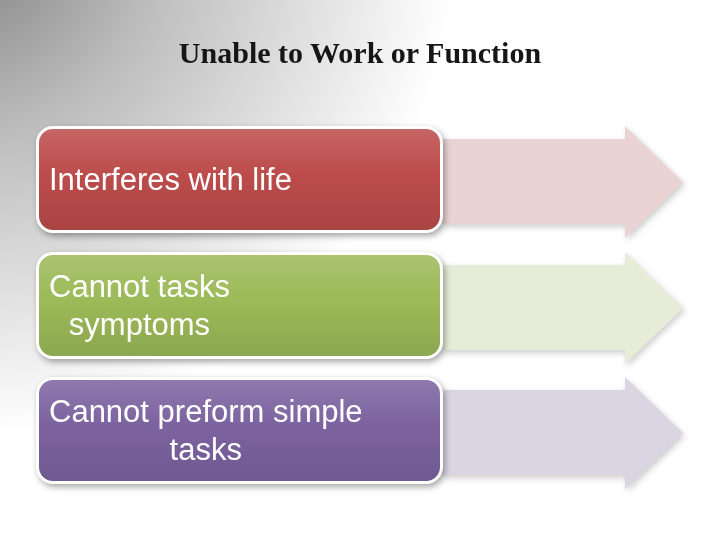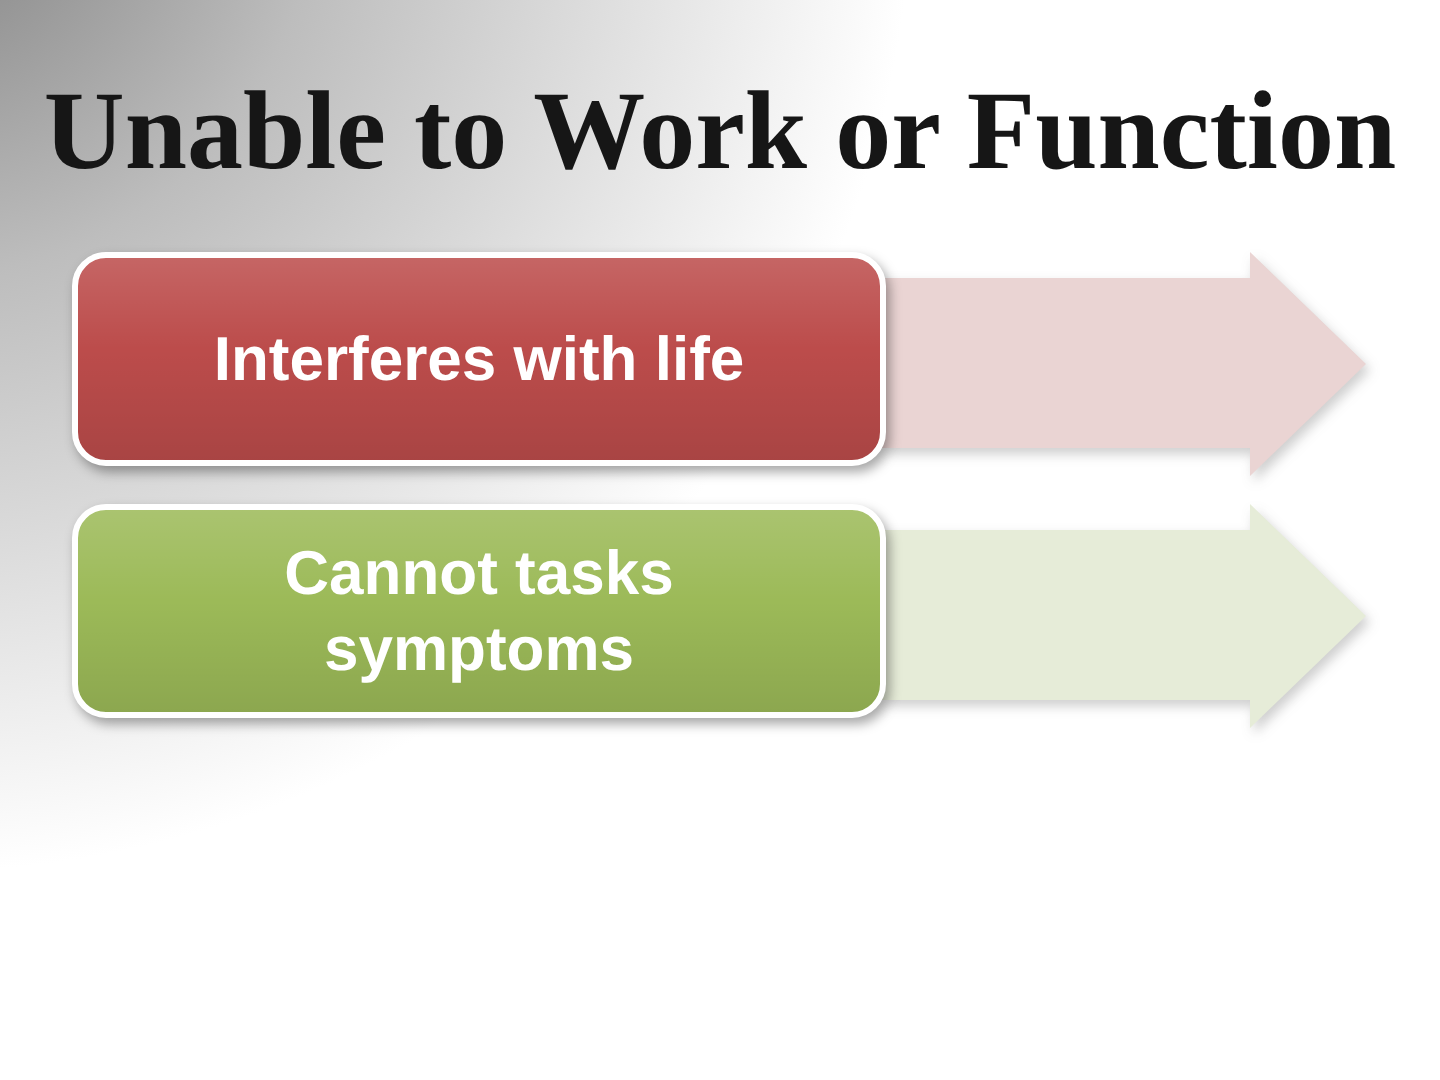--- a/index.html
+++ b/index.html
@@ -19,21 +19,21 @@
   }
   .title {
     position: absolute;
     top: 38px;
     left: 0;
     width: 720px;
     margin: 0;
     text-align: center;
     font-family: "Liberation Serif", serif;
     font-weight: 700;
-    font-size: 56px;
+    font-size: 30px;
     line-height: 1;
     color: #161616;
   }
   .row {
     position: absolute;
     left: 0;
     width: 720px;
     height: 107px;
   }
   .arrow {
@@ -46,29 +46,28 @@
     position: absolute;
     left: 36px;
     top: 0;
     width: 407px;
     height: 107px;
     box-sizing: border-box;
     border: 3px solid #ffffff;
     border-radius: 17px;
     display: flex;
     align-items: center;
-    justify-content: center;
+    justify-content: flex-start;
     padding: 2px 10px;
     box-shadow: 2px 3px 6px rgba(0,0,0,0.35);
     
     background-image: linear-gradient(180deg,
       rgba(255,255,255,0.14) 0%,
       rgba(255,255,255,0.00) 45%,
       rgba(0,0,0,0.10) 100%);
-    font-weight: bold;
   }
   .box-text {
     font-size: 31px;
     line-height: 38px;
     color: #ffffff;
     text-align: center;
     white-space: pre-line;
   }
 </style>
 </head>
@@ -90,14 +89,23 @@
   <section class="row" style="top:252px">
     <svg class="arrow" width="242" height="112" viewBox="0 0 242 112" aria-hidden="true">
       <polygon points="0,13 184,13 184,0 242,56 184,112 184,98 0,98" fill="#e6ecd8"></polygon>
     </svg>
     <div class="box" style="background-color: rgb(156, 186, 88);">
       <span class="box-text">Cannot tasks
 symptoms</span>
     </div>
   </section>
 
+  <section class="row" style="top:377px">
+    <svg class="arrow" width="242" height="112" viewBox="0 0 242 112" aria-hidden="true">
+      <polygon points="0,13 184,13 184,0 242,56 184,112 184,98 0,98" fill="#dbd5e3"></polygon>
+    </svg>
+    <div class="box" style="background-color: rgb(124, 99, 160);">
+      <span class="box-text">Cannot preform simple
+tasks</span>
+    </div>
+  </section>
 
 </div>
 
 </body></html>

